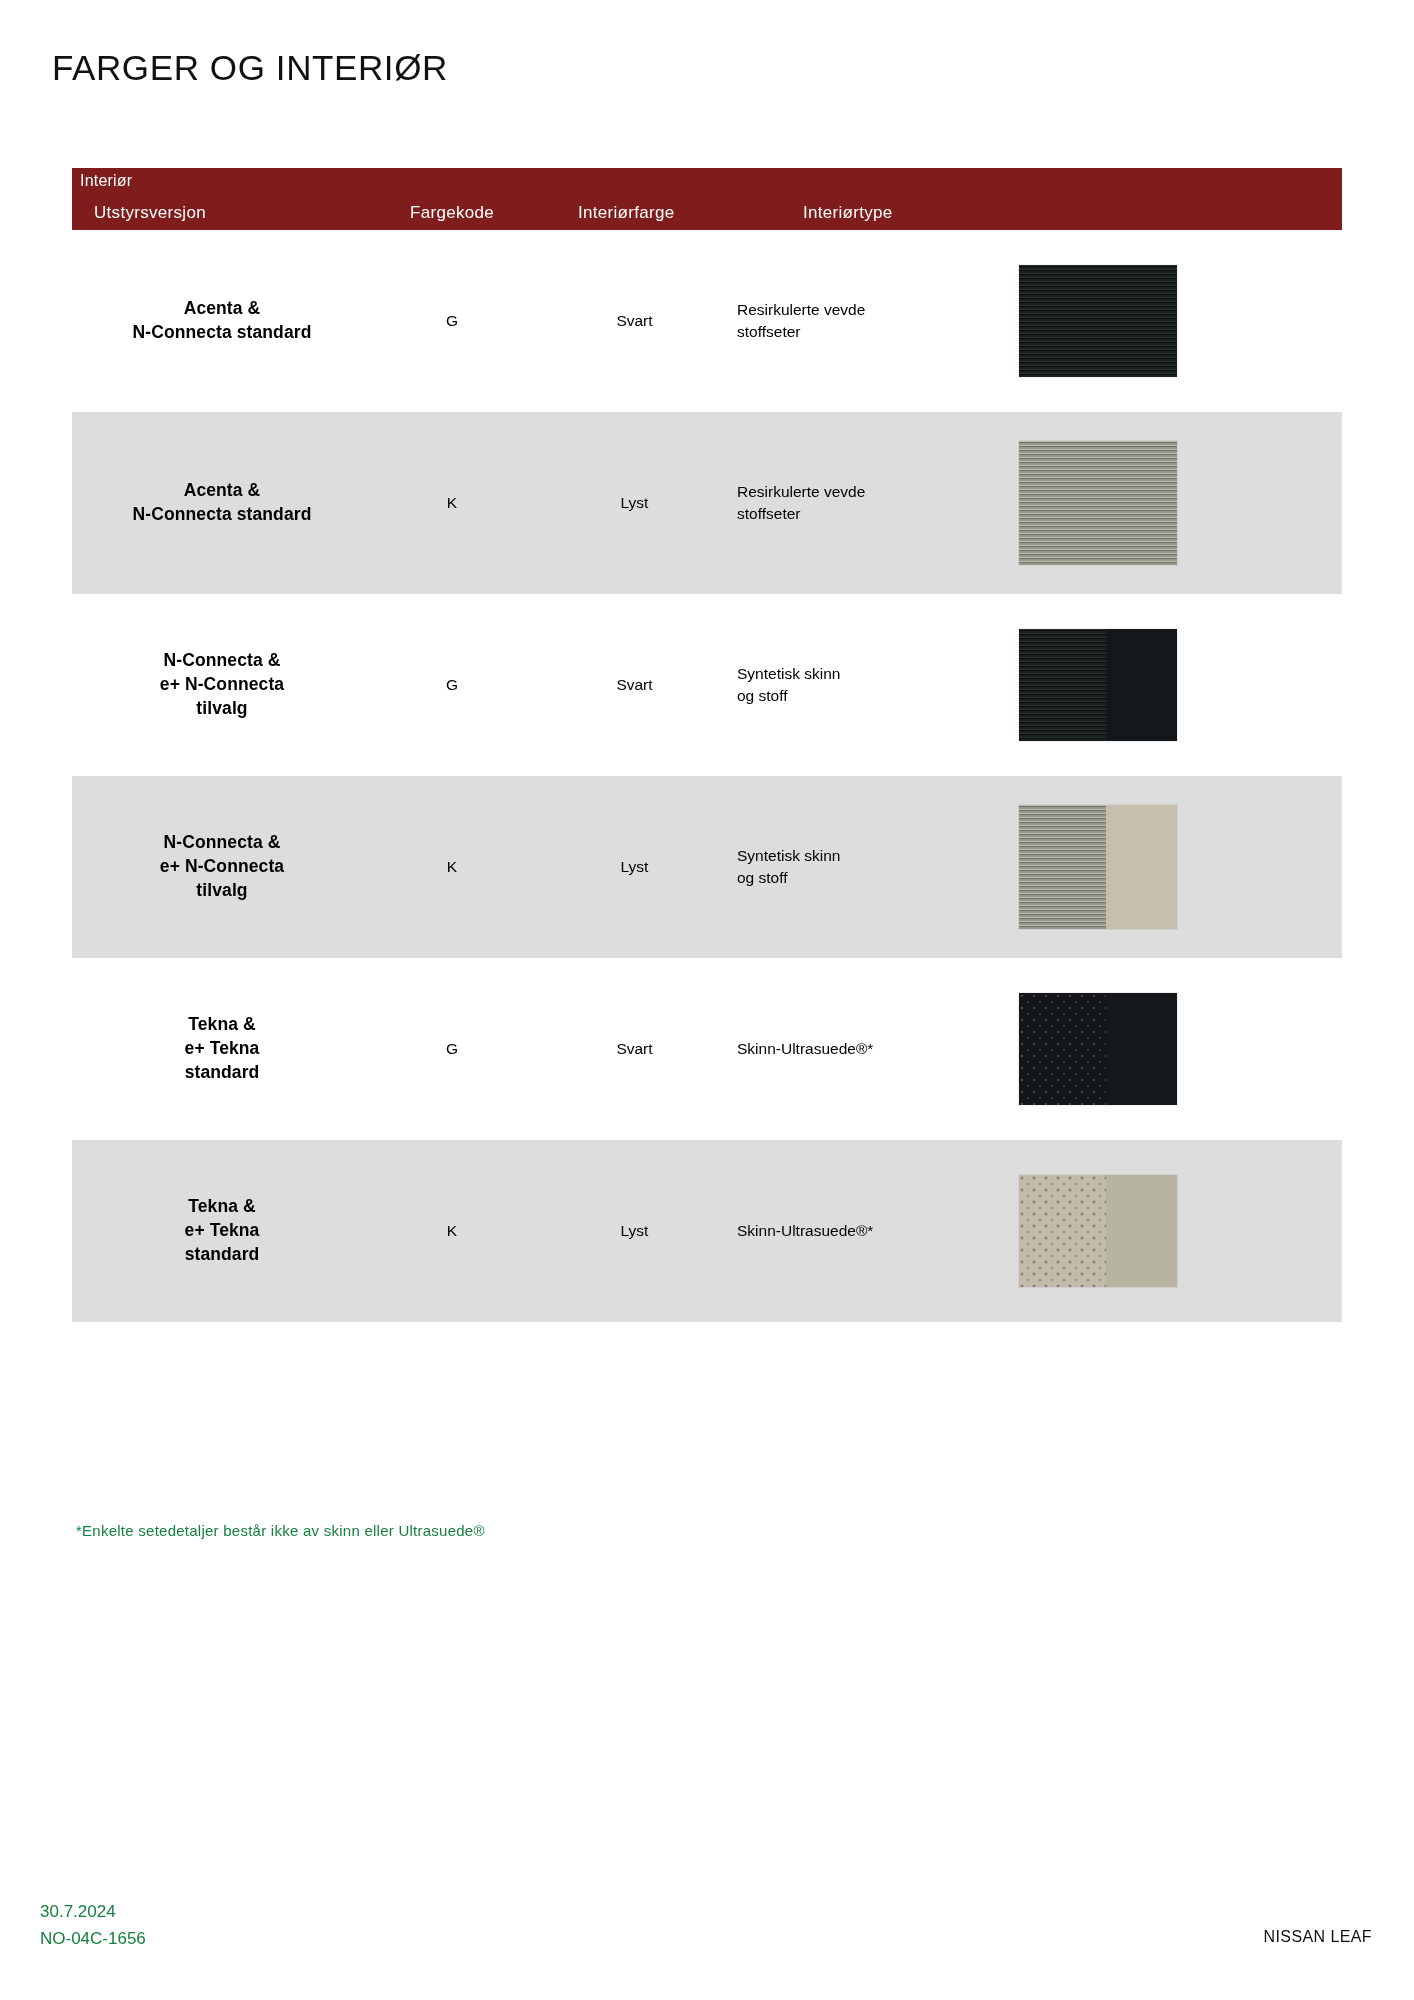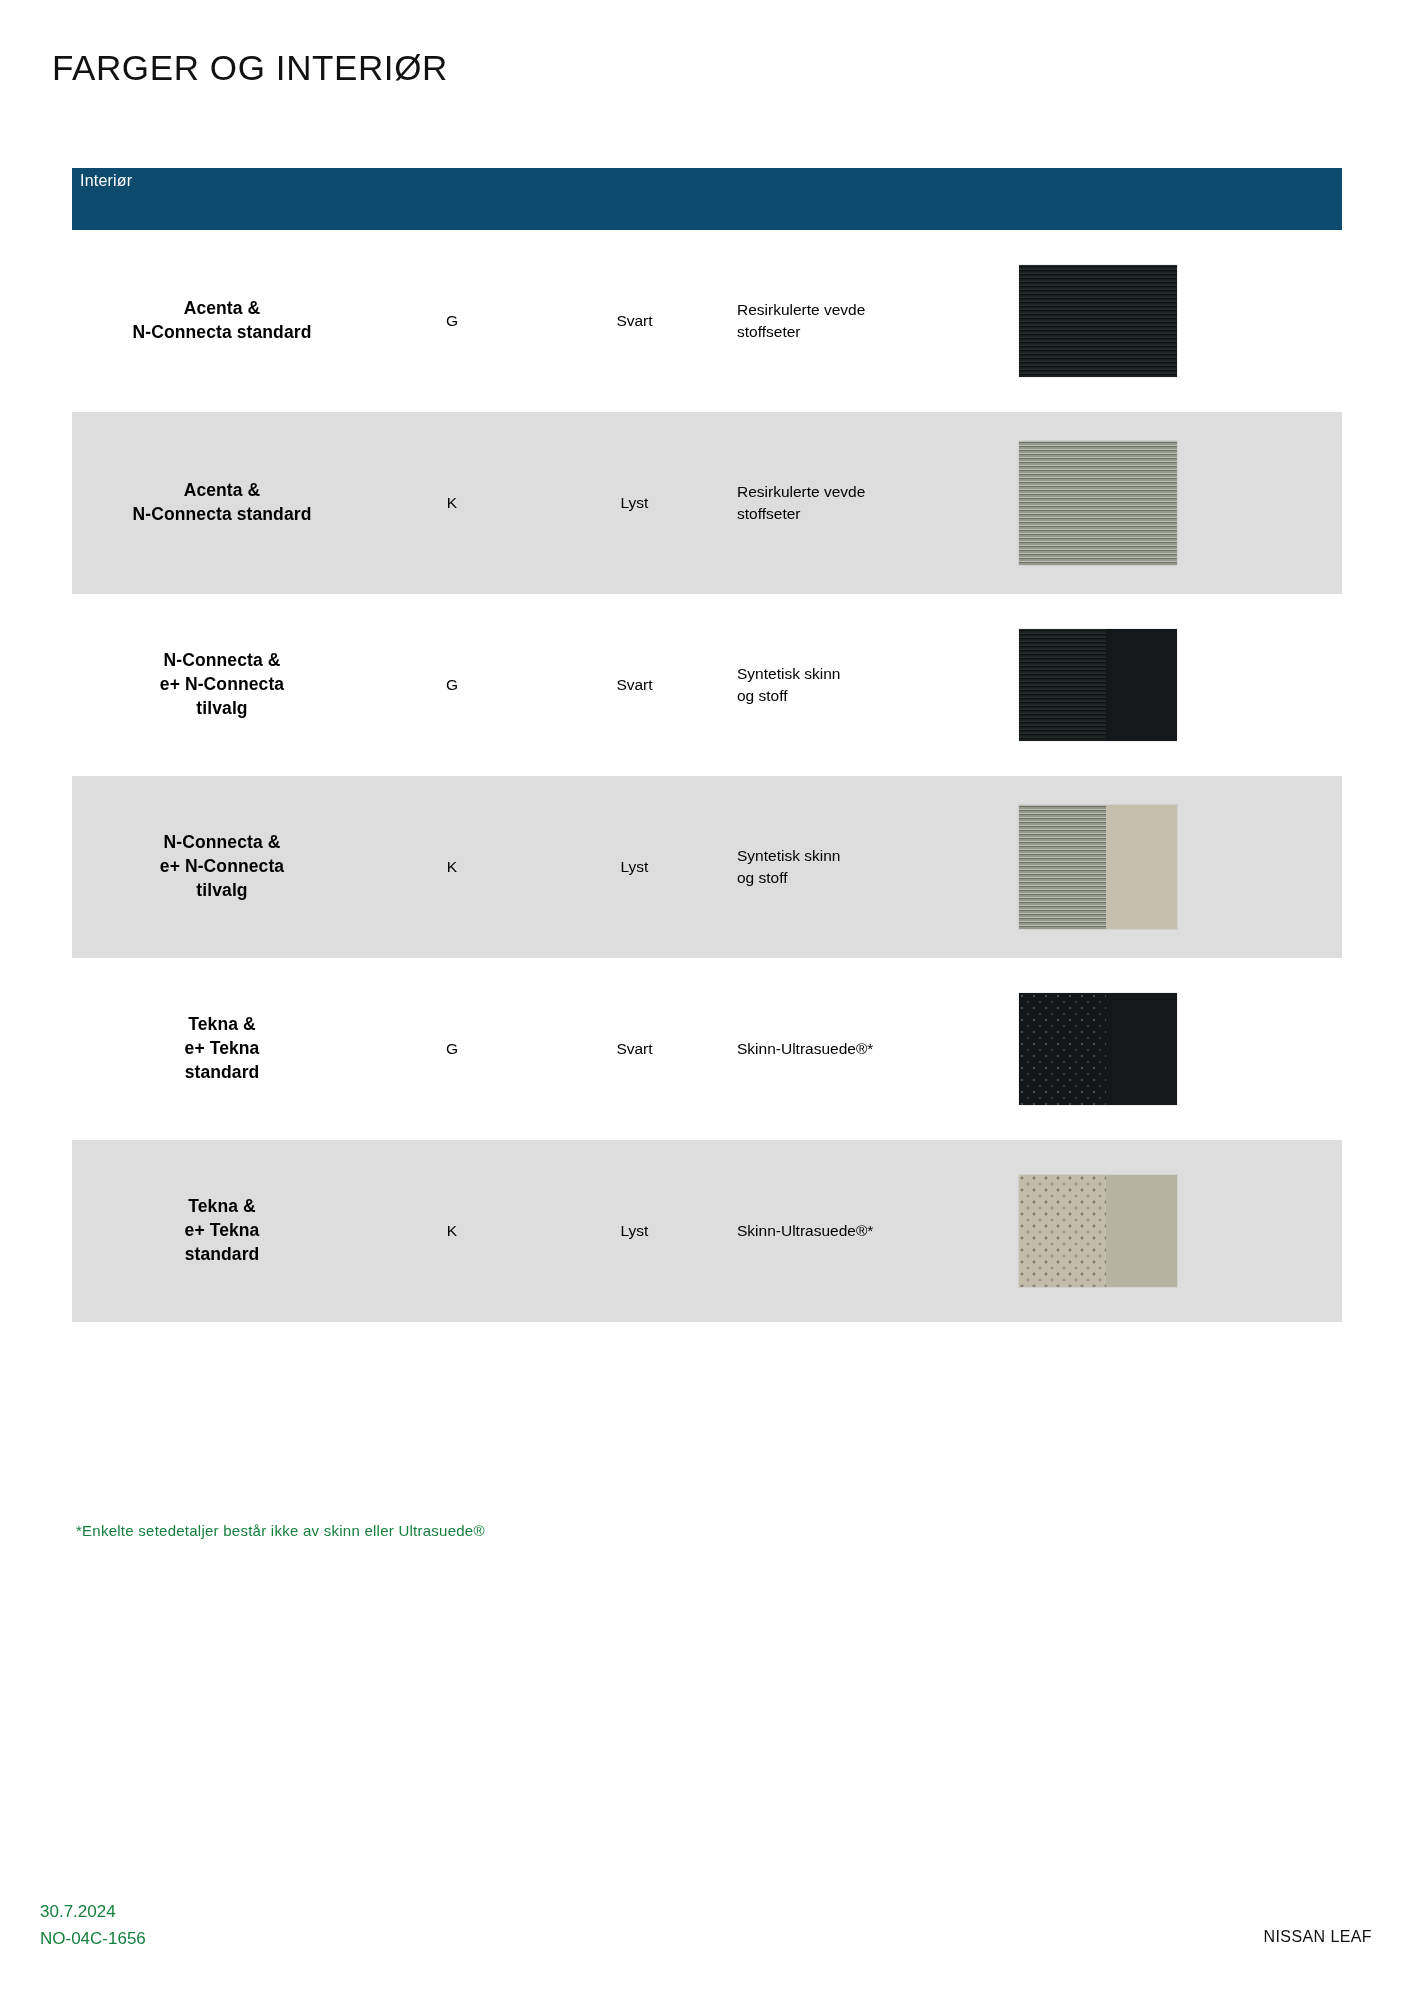--- a/index.html
+++ b/index.html
@@ -36,21 +36,21 @@
 
   
   .table {
     position: absolute;
     left: 72px;
     top: 168px;
     width: 1270px;
   }
 
   .thead {
-    background: #0c4a6e;
+    background: #7f1d1d;
     color: #ffffff;
     height: 62px;
     position: relative;
   }
   .thead-super {
     position: absolute;
     left: 8px;
     top: 4px;
     font-size: 16px;
     font-weight: 400;
@@ -213,20 +213,27 @@
 <body>
 
 <div class="page">
 
   <div class="page-title">FARGER OG INTERIØR</div>
 
   <div class="table">
 
     <div class="thead">
       <div class="thead-super">Interiør</div>
+      <div class="thead-row">
+        <div class="th c-version">Utstyrsversjon</div>
+        <div class="th c-code">Fargekode</div>
+        <div class="th c-color">Interiørfarge</div>
+        <div class="th c-type">Interiørtype</div>
+        <div class="th c-swatch"></div>
+      </div>
     </div>
 
     <div id="tbody">
         <div class="trow">
           <div class="cell version c-version">Acenta &amp;<br>N-Connecta standard</div>
           <div class="cell code c-code">G</div>
           <div class="cell color c-color">Svart</div>
           <div class="cell type c-type">Resirkulerte vevde<br>stoffseter</div>
           <div class="c-swatch swatch-wrap">
             <div class="swatch">

